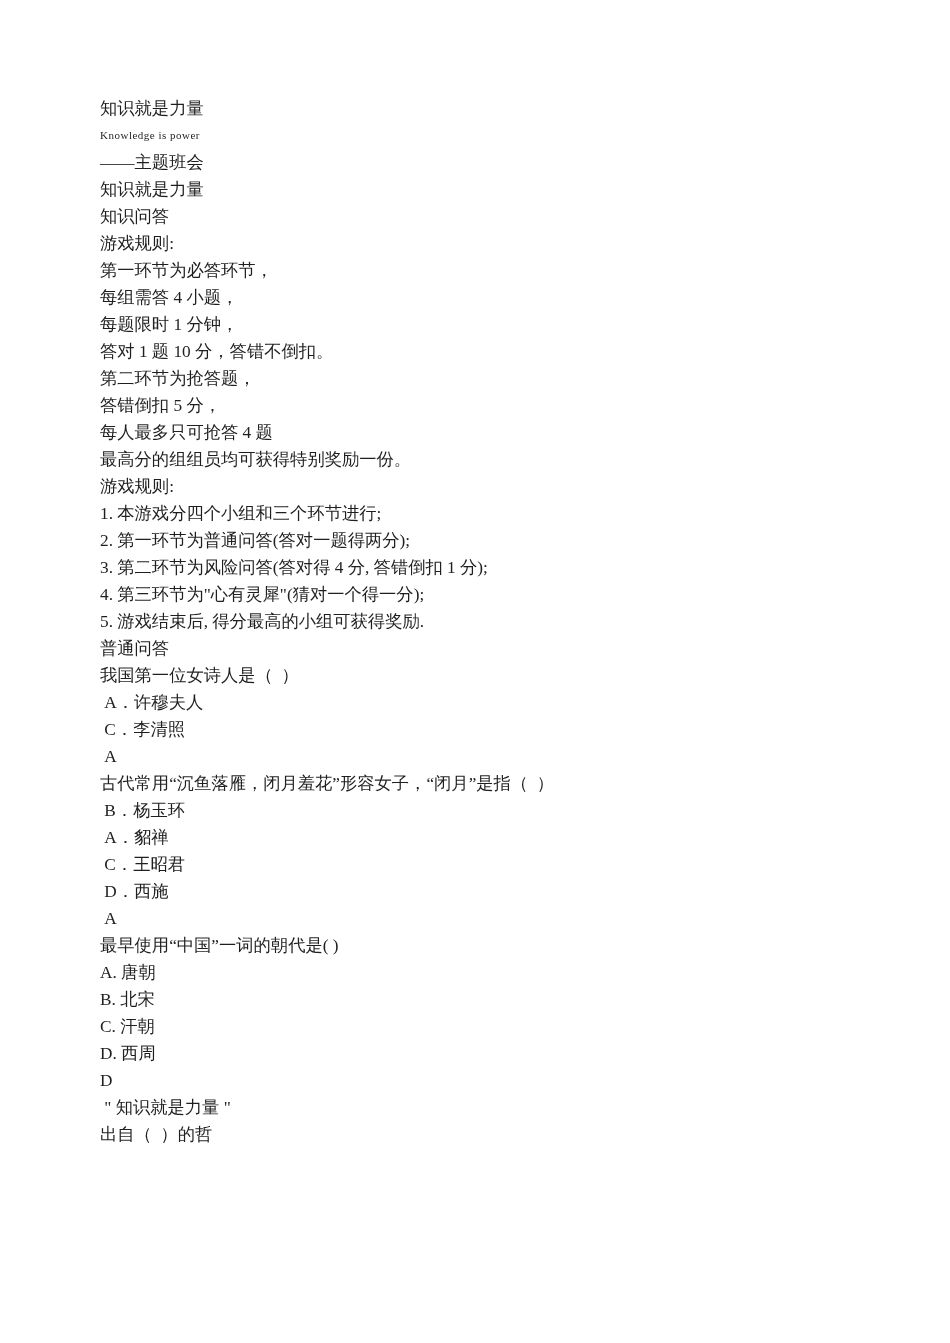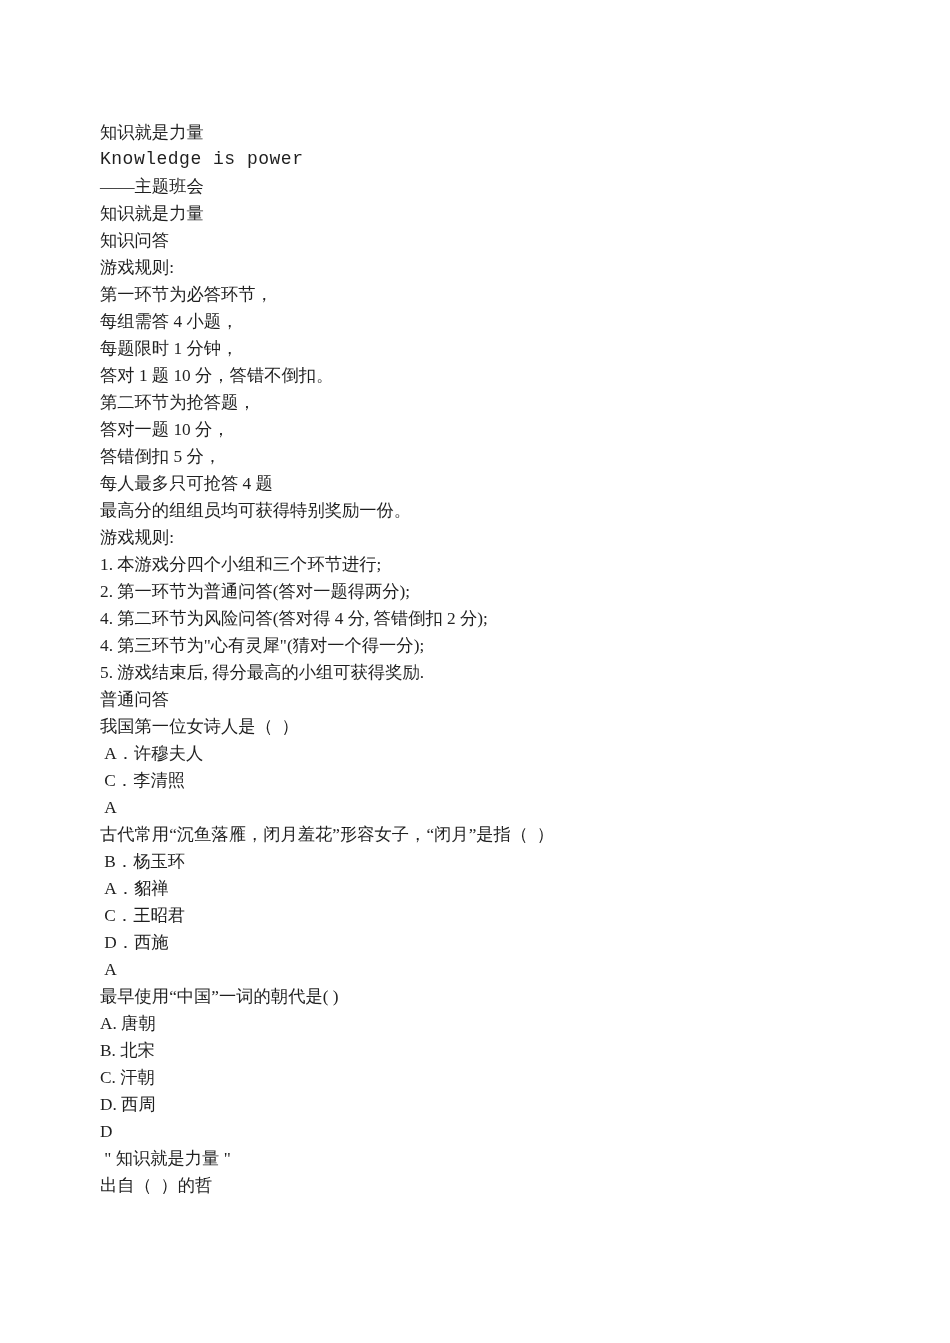--- a/index.html
+++ b/index.html
@@ -14,31 +14,30 @@
   }
   .page {
     width: 950px;
     height: 1343px;
     background: #ffffff;
     position: relative;
     overflow: hidden;
   }
   .content {
     padding: 95px 60px 0 100px;
-    margin-top: 24px;
   }
   .line {
     font-size: 17.3px;
     line-height: 27px;
     white-space: pre-wrap;
     font-weight: 400;
   }
   .latin {
-    font-family: Liberation Mono, monospace;
-    font-size: 18px;
+    font-family: Liberation Serif, serif;
+    font-size: 11px;
     letter-spacing: 0.5px;
   }
 </style>
 </head>
 <body style="background: rgb(255, 255, 255); color: rgb(31, 31, 31);">
 
 <div class="page">
   <div class="content">
 
     <div>
@@ -49,31 +48,30 @@
       <div class="line">知识问答</div>
     </div>
 
     <div>
       <div class="line">游戏规则:</div>
       <div class="line">第一环节为必答环节，</div>
       <div class="line">每组需答 4 小题，</div>
       <div class="line">每题限时 1 分钟，</div>
       <div class="line">答对 1 题 10 分，答错不倒扣。</div>
       <div class="line">第二环节为抢答题，</div>
-      <div class="line">答对一题 10 分，</div>
       <div class="line">答错倒扣 5 分，</div>
       <div class="line">每人最多只可抢答 4 题</div>
       <div class="line">最高分的组组员均可获得特别奖励一份。</div>
     </div>
 
     <div>
       <div class="line">游戏规则:</div>
       <div class="line">1. 本游戏分四个小组和三个环节进行;</div>
       <div class="line">2. 第一环节为普通问答(答对一题得两分);</div>
-      <div class="line">4. 第二环节为风险问答(答对得 4 分, 答错倒扣 2 分);</div>
+      <div class="line">3. 第二环节为风险问答(答对得 4 分, 答错倒扣 1 分);</div>
       <div class="line">4. 第三环节为"心有灵犀"(猜对一个得一分);</div>
       <div class="line">5. 游戏结束后, 得分最高的小组可获得奖励.</div>
     </div>
 
     <div>
       <div class="line">普通问答</div>
 
       <div>
         <div class="line">我国第一位女诗人是（  ）</div>
         <div class="line"> A．许穆夫人</div>

